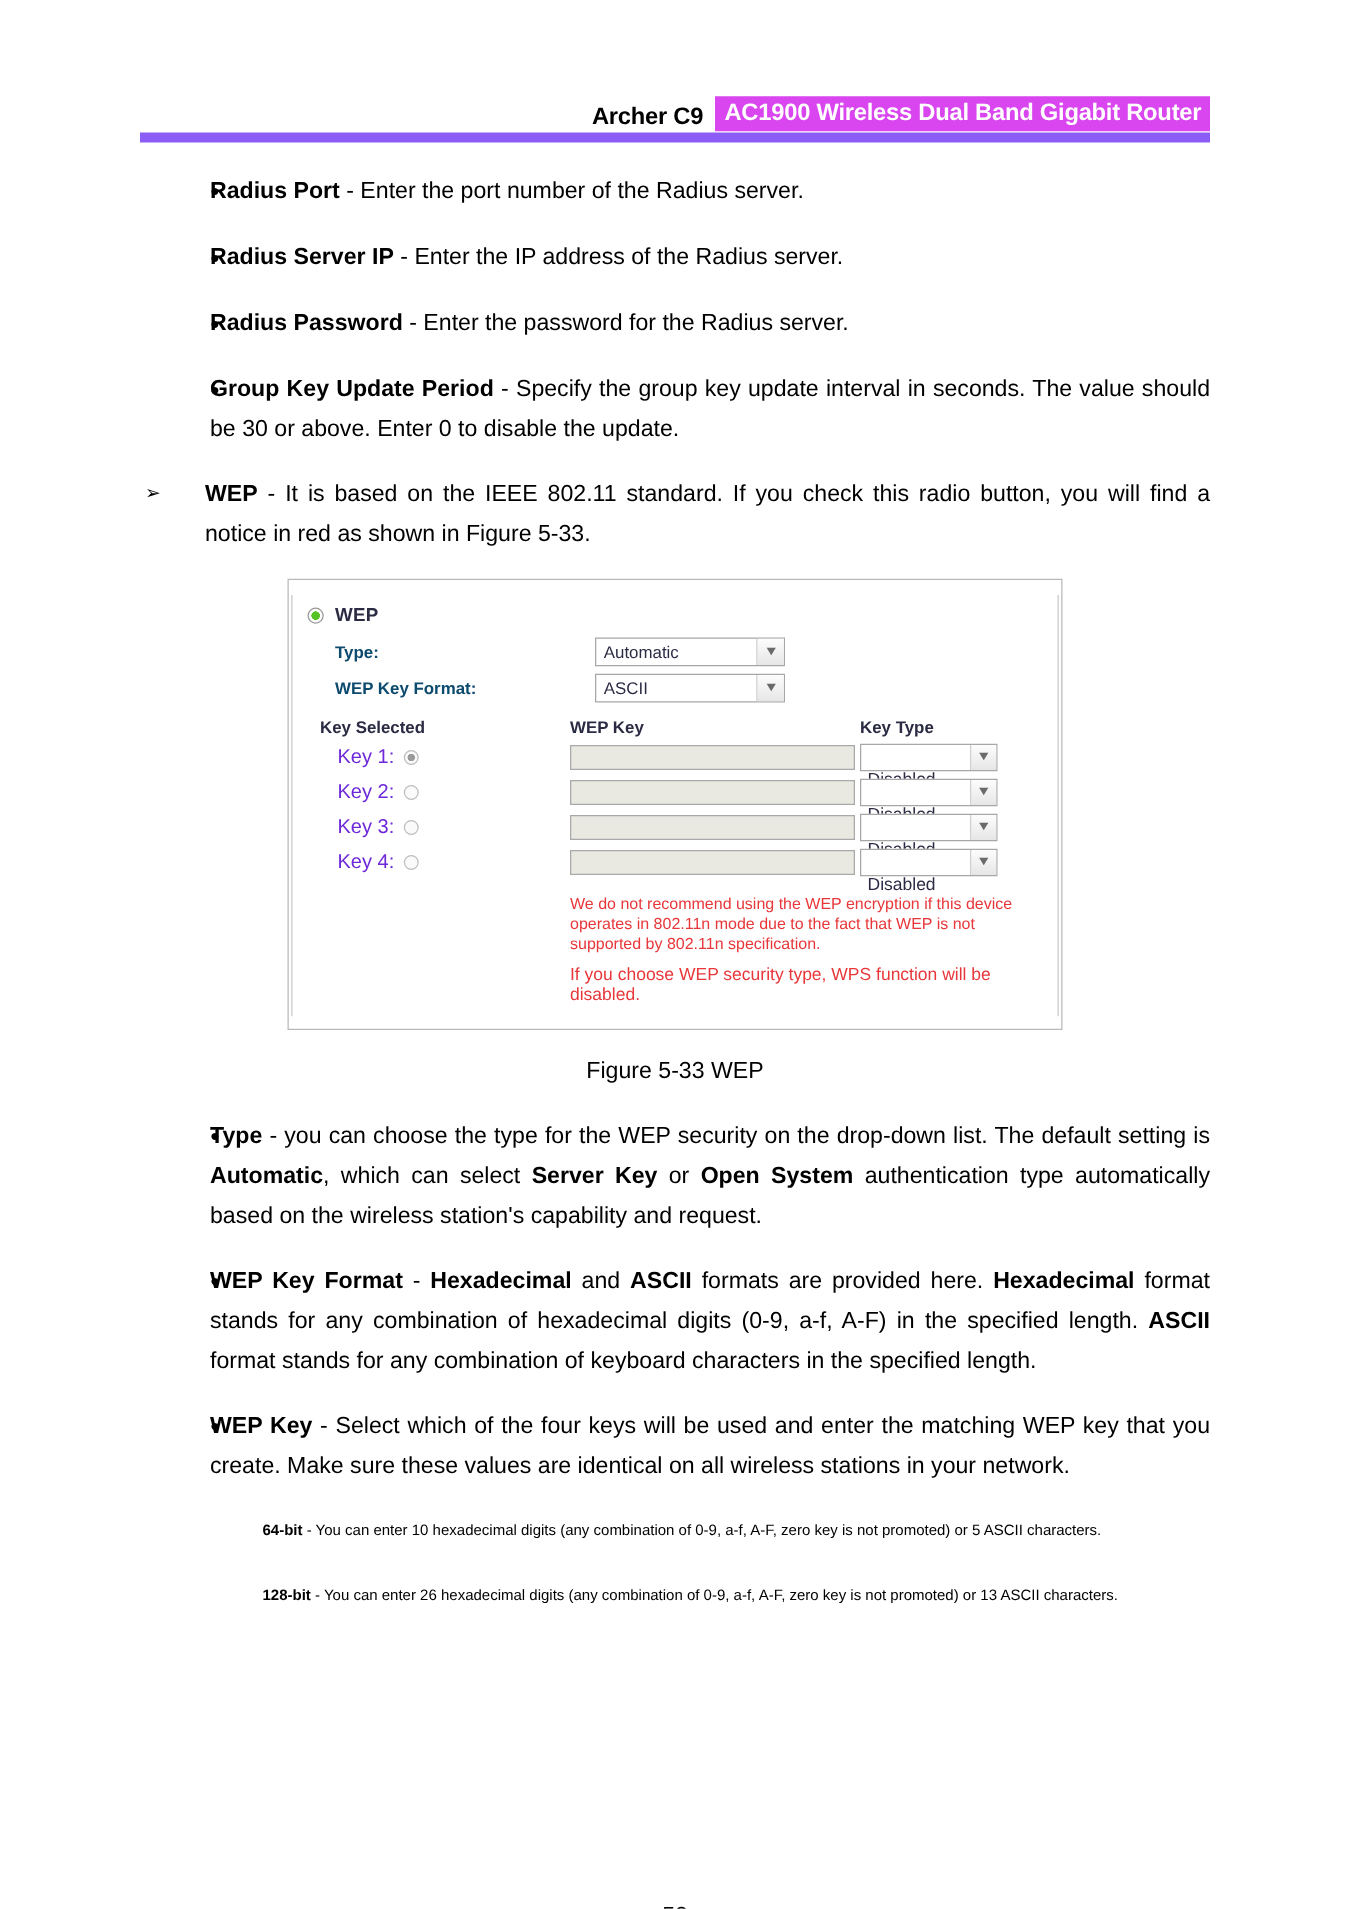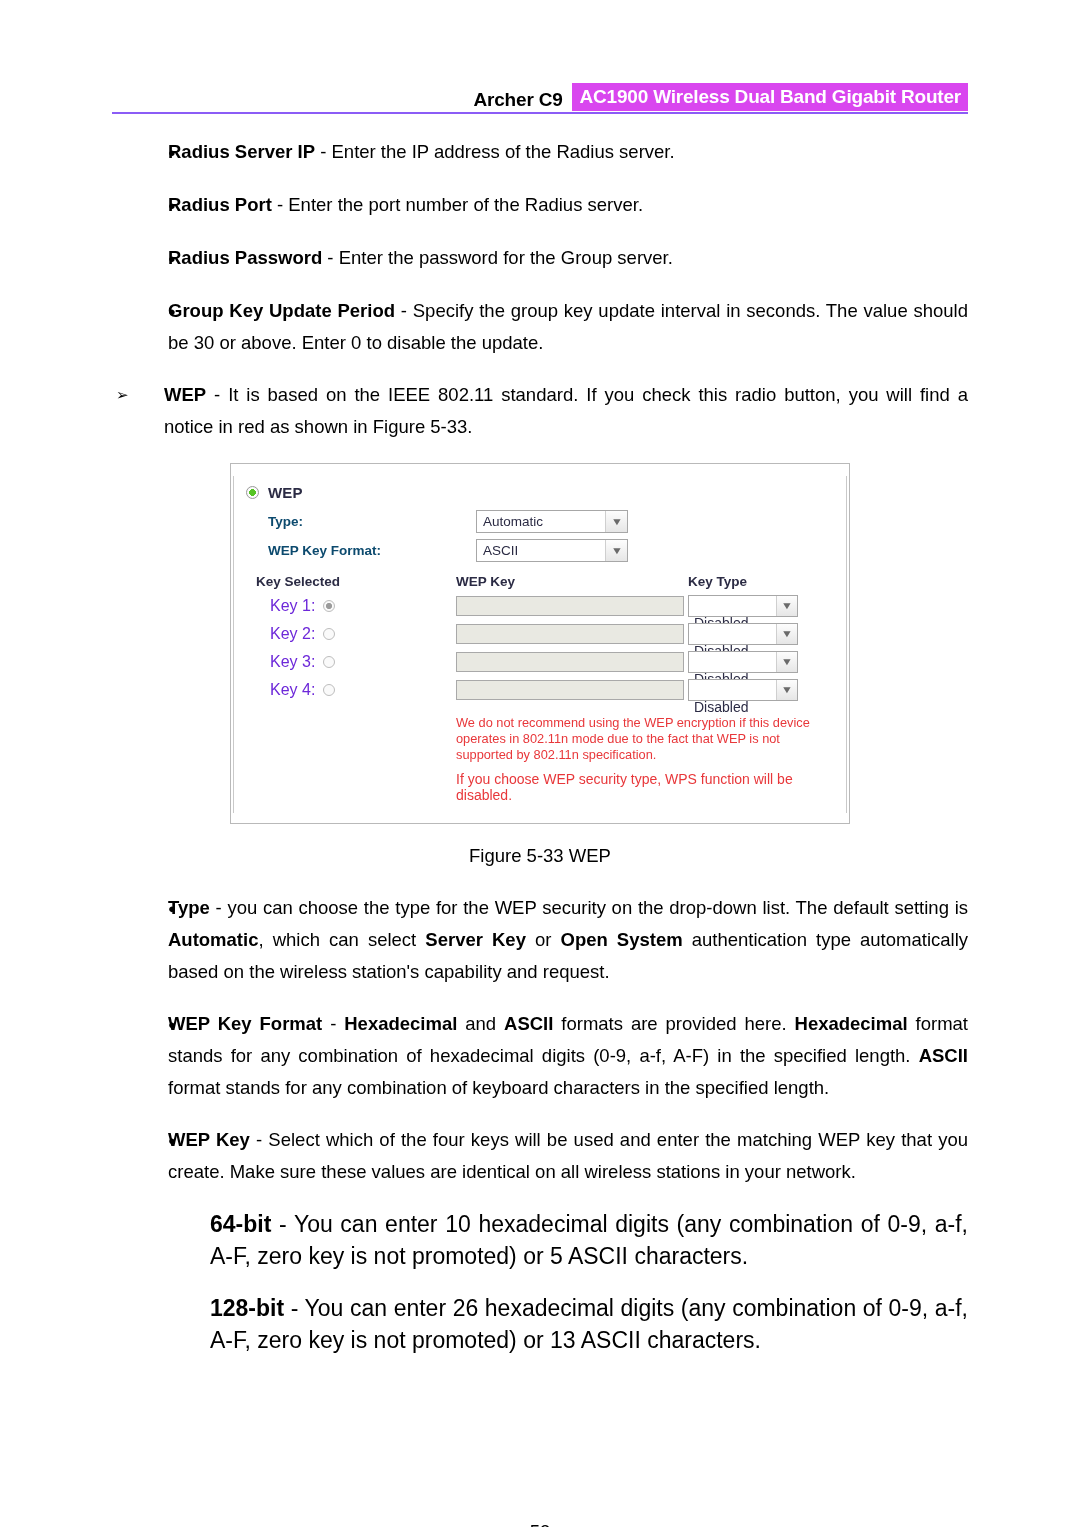--- a/index.html
+++ b/index.html
@@ -24,21 +24,21 @@
   }
 
   
   .doc-header {
     position: relative;
     height: 42px;
     margin-top: 72px;
     display: flex;
     align-items: flex-end;
     justify-content: flex-end;
-    border-bottom: 2px solid #8b5cf6;
+    border-bottom: 8px solid #8b5cf6;
     box-sizing: border-box;
   }
   .header-model {
     font-size: 19px;
     font-weight: bold;
     letter-spacing: -0.2px;
     padding-right: 9px;
     padding-bottom: 3px;
     line-height: 1;
   }
@@ -93,21 +93,21 @@
     flex: 1 1 auto;
     font-size: 18.5px;
     line-height: 32px;
     text-align: justify;
   }
   .arrow-text { font-size: 18.5px; }
   b, strong { font-weight: bold; }
 
   .plain-para {
     margin: 0 0 20px 98px;
-    font-size: 23px;
+    font-size: 12px;
     line-height: 32px;
     text-align: justify;
   }
 
   
   .figure-wrap {
     margin: 20px 0 0 0;
     display: flex;
     justify-content: center;
   }
@@ -304,31 +304,31 @@
 
   <div class="doc-header">
     <span class="header-model">Archer C9</span>
     <span class="header-badge">AC1900 Wireless Dual Band Gigabit Router</span>
   </div>
 
   <div class="bullets">
 
     <div class="bullet-row">
       <span class="bul-marker dot"></span>
+      <span class="bul-text"><b>Radius Port</b><span> - </span><span>Enter the port number of the Radius server.</span></span>
+    </div>
+
+    <div class="bullet-row">
+      <span class="bul-marker dot"></span>
       <span class="bul-text"><b>Radius Server IP</b><span> - </span><span>Enter the IP address of the Radius server.</span></span>
     </div>
 
     <div class="bullet-row">
       <span class="bul-marker dot"></span>
-      <span class="bul-text"><b>Radius Port</b><span> - </span><span>Enter the port number of the Radius server.</span></span>
-    </div>
-
-    <div class="bullet-row">
-      <span class="bul-marker dot"></span>
-      <span class="bul-text"><b>Radius Password</b><span> - </span><span>Enter the password for the Group server.</span></span>
+      <span class="bul-text"><b>Radius Password</b><span> - </span><span>Enter the password for the Radius server.</span></span>
     </div>
 
     <div class="bullet-row">
       <span class="bul-marker dot"></span>
       <span class="bul-text"><b>Group Key Update Period</b><span> - </span><span>Specify the group key update interval in seconds. The value should be 30 or above. Enter 0 to disable the update.</span></span>
     </div>
 
     <div class="bullet-row arrow-row">
       <span class="arrow-marker"></span>
       <span class="arrow-text"><b>WEP</b><span> - </span><span>It is based on the IEEE 802.11 standard. If you check this radio button, you will find a notice in red as shown in Figure 5-33.</span></span>

